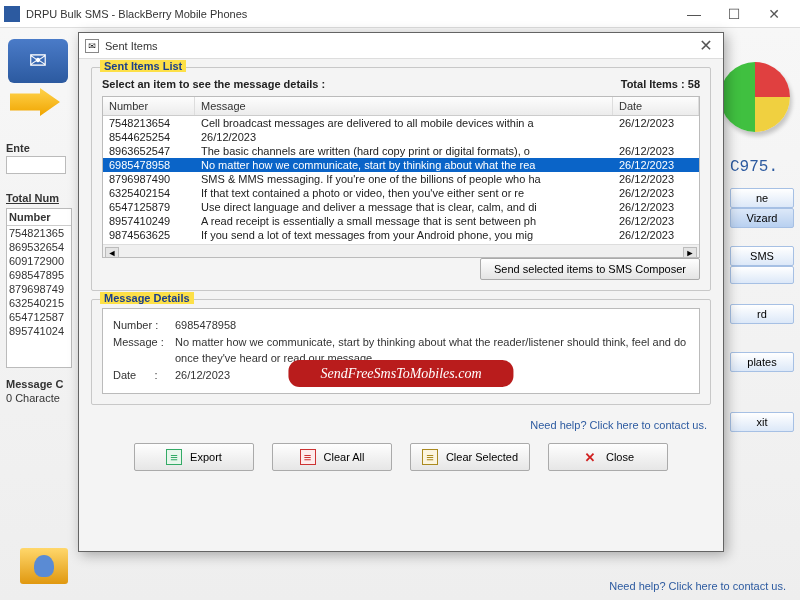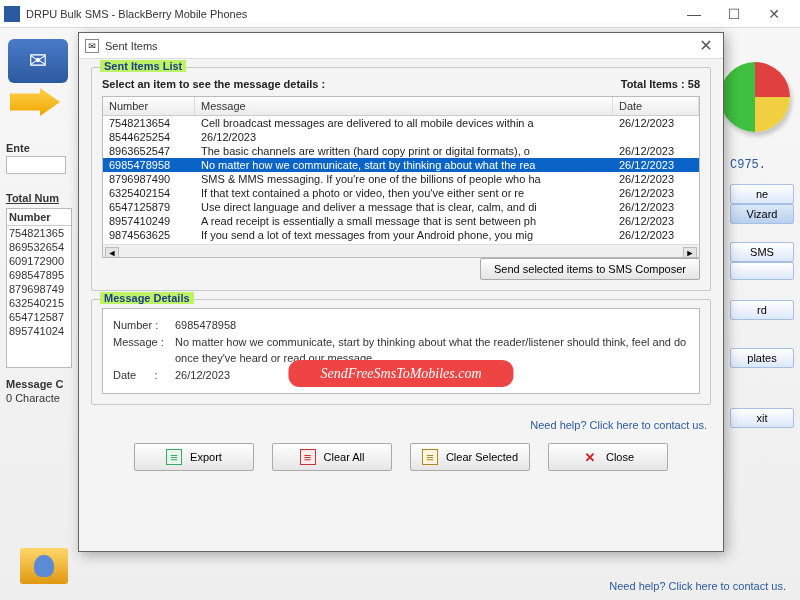--- a/index.html
+++ b/index.html
@@ -17,36 +17,36 @@
 .bg-toolbar { height: 50px; display: flex; align-items: center; gap: 6px; }
 .bg-icon-mail { width: 60px; height: 44px; background: linear-gradient(#4a7bc8, #2c5aa0); border-radius: 6px; display:flex; align-items:center; justify-content:center; color:#fff; font-size:22px;}
 .bg-arrow { width:50px; height:28px; background: linear-gradient(#ffd34d,#f0a500); clip-path: polygon(0 20%,60% 20%,60% 0,100% 50%,60% 100%,60% 80%,0 80%); }
 .bg-pie { position:absolute; right:10px; top:34px; width:70px; height:70px; border-radius:50%; background: conic-gradient(#e04040 0 90deg,#f0d040 90deg 180deg,#40c040 180deg 360deg); box-shadow: 2px 4px 4px rgba(0,0,0,.2); }
 .bg-left { position:absolute; left:6px; top:106px; width:66px; bottom:30px; color:#333; }
 .bg-left .lbl { font-weight:bold; margin: 8px 0 2px; }
 .bg-left input { width:60px; height:18px; border:1px solid #bbb; }
 .bg-list { border:1px solid #bbb; background:#fff; height:160px; margin-top:4px; overflow:hidden;}
 .bg-list div { padding:1px 2px; }
 .bg-right { position:absolute; right:6px; top:106px; width:64px; bottom:30px; }
-.bg-txt { color:#2c5aa0; font-family: 'Courier New', monospace; font-size:12px;}
+.bg-txt { color:#2c5aa0; font-family: 'Courier New', monospace; font-size:16px;}
 .bg-btn { background: linear-gradient(#fff,#dce8f8); border:1px solid #a6c0e4; border-radius:2px; padding:3px 6px; margin:0 0; text-align:center; }
 .bg-bottom-link { position:absolute; right:14px; bottom:8px; color:#2c5aa0; }
 .bg-avatar { position:absolute; left:20px; bottom:16px; width:48px; height:36px; background: linear-gradient(#ffd76b,#e09810); border-radius:3px; display:flex; align-items:center; justify-content:center;}
 .bg-avatar::after{content:"";width:20px;height:22px;background:#5a8bd4;border-radius:50% 50% 40% 40%;}
 
 
 .modal { position:absolute; left:78px; top:32px; width:646px; height:520px; background:#f4f4f4; border:1px solid #646464; box-shadow: 3px 3px 12px rgba(0,0,0,.3); display:flex; flex-direction:column; }
 .modal-titlebar { height:26px; background:#fff; display:flex; align-items:center; padding:0 6px; border-bottom:1px solid #ddd;}
 .modal-titlebar .micon { width:14px; height:14px; background:#fff; border:1px solid #888; margin-right:6px; display:flex;align-items:center;justify-content:center;font-size:9px;}
 .modal-titlebar .mtitle { flex:1; color:#333; }
 .modal-titlebar .mclose { width:22px; height:18px; display:flex; align-items:center; justify-content:center; font-size:16px; color:#555; }
 .modal-body { flex:1; padding:8px 12px; display:flex; flex-direction:column; }
 
 .group { border:1px solid #c8c8c8; border-radius:2px; padding:8px 10px 10px; margin-bottom:8px; background:#f4f4f4; position:relative;}
-.group-title { position:absolute; top:-8px; left:8px; background:#bef264; padding:0 4px; color:#1a3e8c; font-weight:bold; }
+.group-title { position:absolute; top:-8px; left:8px; background:#fde047; padding:0 4px; color:#1a3e8c; font-weight:bold; }
 
 .list-header { display:flex; justify-content:space-between; margin:2px 0 6px; font-weight:bold; color:#222;}
 .table-wrap { border:1px solid #bbb; background:#fff; height:162px; overflow:hidden; position:relative;}
 .thead { display:flex; background: linear-gradient(#fdfdfd,#ececec); border-bottom:1px solid #ccc; }
 .thead .th { padding:3px 6px; border-right:1px solid #ddd; font-weight:normal; color:#333; }
 .col-num { width:92px; flex:none;}
 .col-msg { flex:1; min-width:0;}
 .col-date { width:86px; flex:none;}
 .tbody { overflow-y:auto; height:128px;}
 .tr { display:flex; padding:0; border-bottom:0; }
@@ -56,21 +56,21 @@
 .hscroll { height:16px; background:#f0f0f0; border-top:1px solid #ddd; display:flex; align-items:center; justify-content:space-between; padding:0 2px;}
 .hscroll .arr { width:14px; height:12px; background:#e4e4e4; border:1px solid #bbb; display:flex; align-items:center; justify-content:center; font-size:9px;}
 
 .sel-line { text-align:right; font-weight:bold; margin:4px 0 6px;}
 .send-btn { float:right; background:linear-gradient(#fefefe,#e4e4e4); border:1px solid #aaa; border-radius:2px; padding:4px 13px; }
 .clearfix::after{content:"";display:table;clear:both;}
 
 .details-box { border:1px solid #bbb; background:#fff; padding:8px 10px; height:86px; color:#333; line-height:1.5; position:relative;}
 .details-box .row { display:flex; }
 .details-box .k { width:62px; }
-.watermark { position:absolute; left:50%; transform:translateX(-50%); bottom:6px; background:#ef4444; color:#fff; padding:3px 32px; border-radius:11px; font-size:14px; font-style:italic; font-family: Georgia, serif;}
+.watermark { position:absolute; left:50%; transform:translateX(-50%); bottom:6px; background:#b91c1c; color:#fff; padding:3px 32px; border-radius:11px; font-size:14px; font-style:italic; font-family: Georgia, serif;}
 
 .help-link { text-align:right; color:#2c5aa0; margin:6px 4px 4px; }
 
 .modal-footer { display:flex; justify-content:center; gap:18px; padding:8px 0 10px; border-top:0;}
 .mbtn { width:120px; height:28px; background:linear-gradient(#fefefe,#e6e6e6); border:1px solid #aaa; border-radius:2px; display:flex; align-items:center; justify-content:center; gap:8px;}
 .mbtn .ic { width:16px; height:16px; display:flex; align-items:center; justify-content:center; font-size:13px;}
 .ic-export { border:1px solid #3a6; color:#3a6; background:#e8f6ec;}
 .ic-clearall { border:1px solid #c33; color:#c33; background:#fdecec;}
 .ic-clearsel { border:1px solid #aa8a20; color:#aa8a20; background:#fcf5df;}
 .ic-close { color:#d02020; font-weight:bold; font-size:16px;}

